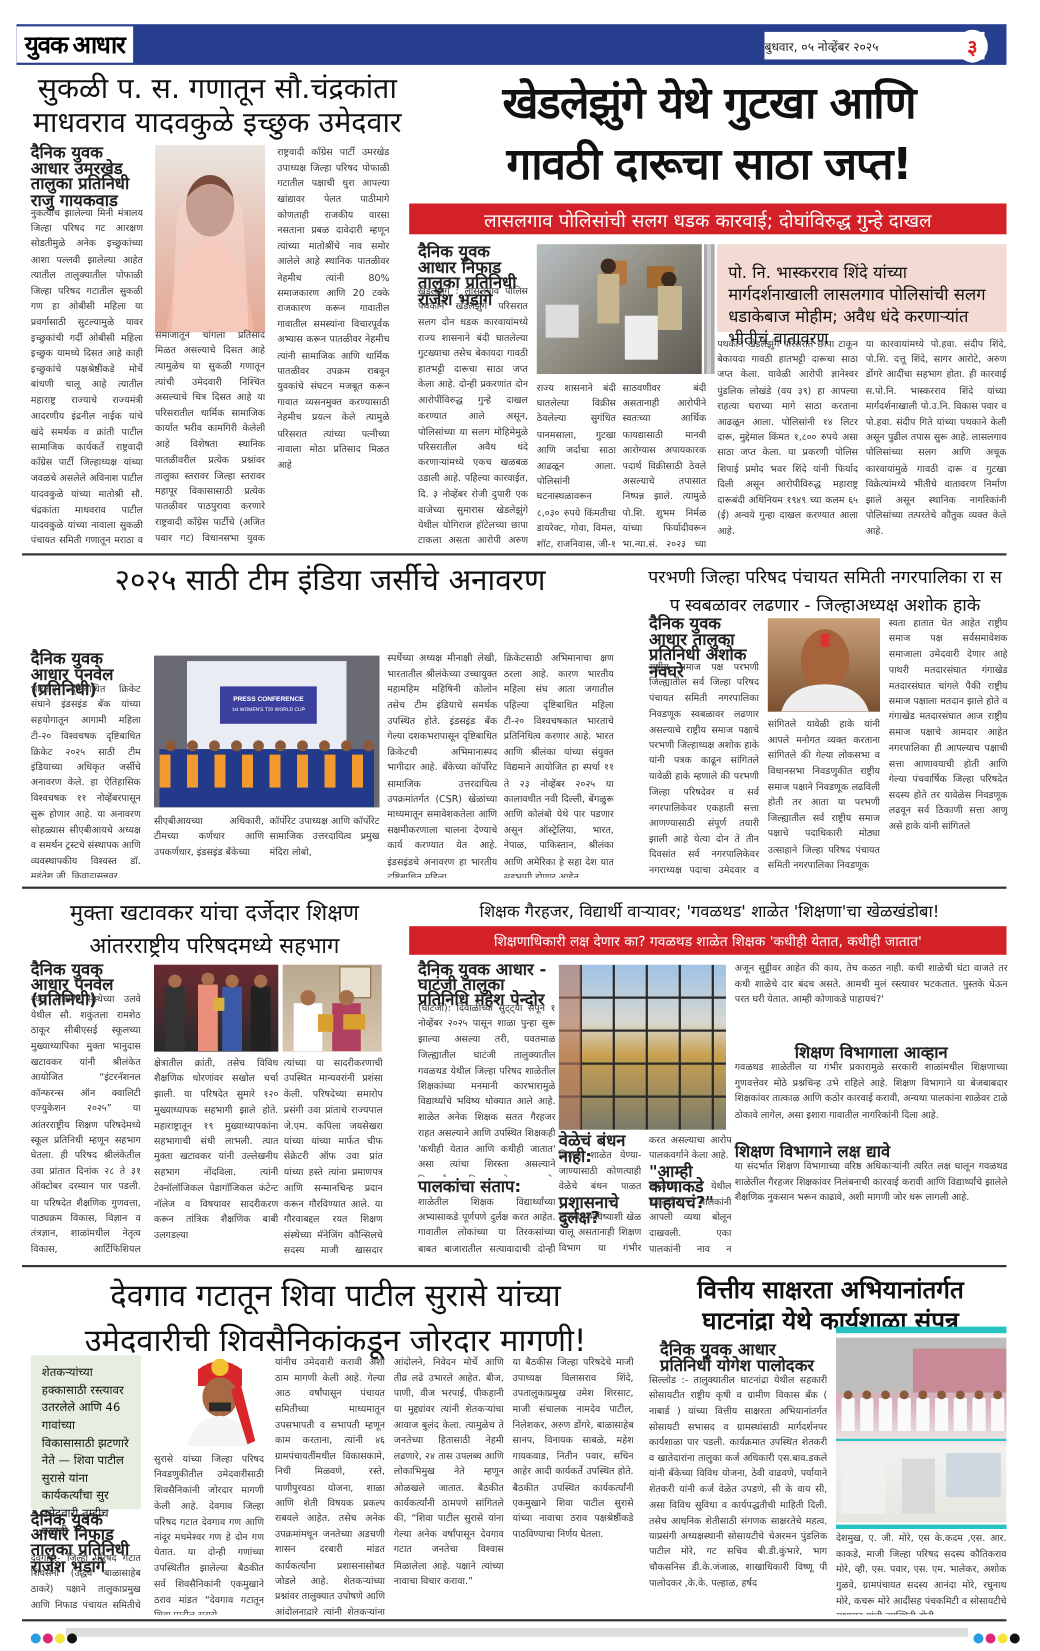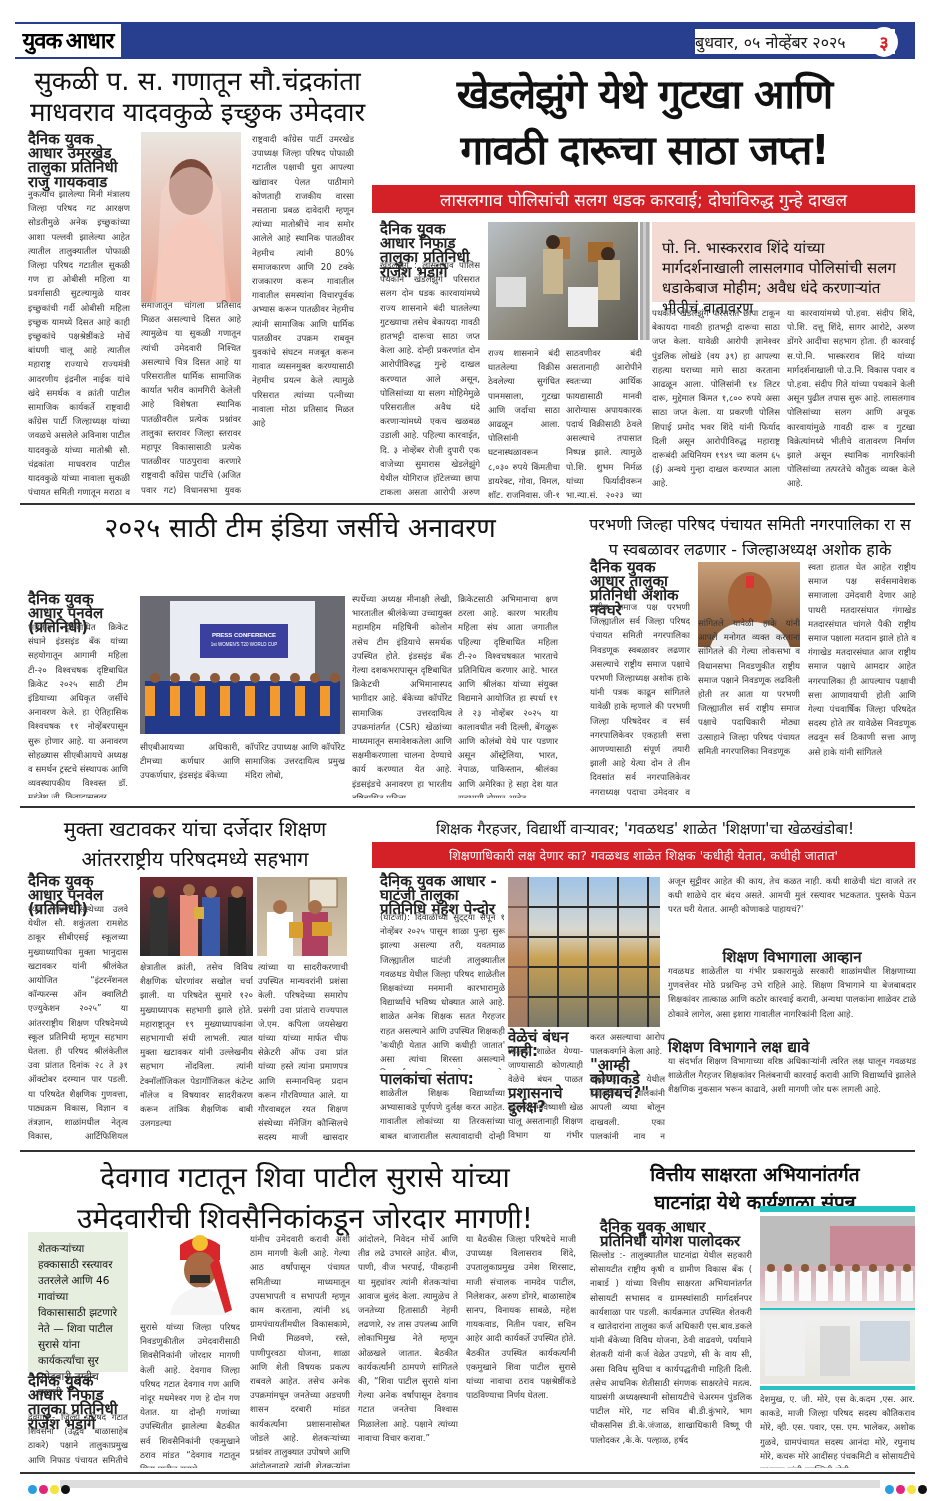--- a/index.html
+++ b/index.html
@@ -1,21 +1,21 @@
 <!DOCTYPE html>
 <html><head>
 <meta charset="utf-8">
 <style>
 *{box-sizing:border-box;margin:0;padding:0}
 body{width:945px;height:1501px;background:#fff;font-family:"DejaVu Sans",sans-serif;color:#1a1a1a;position:relative;overflow:hidden}
 .abs{position:absolute}
 .masthead{left:15px;top:22px;width:900px;height:37px;background:#283f8f}
 .logo-box{left:15px;top:24px;width:106px;height:33px;background:#fff;display:flex;align-items:center;justify-content:center}
 .logo{font-family:Liberation Serif, serif;font-weight:bold;font-size:22px;color:#000000;letter-spacing:-1px;line-height:1}
-.datebox{left:695px;top:29px;width:200px;height:25px;background:#fff;font-size:16px;display:flex;align-items:center;}
+.datebox{left:695px;top:29px;width:200px;height:25px;background:#fff;font-size:11px;display:flex;align-items:center;}
 .pagenum{left:870px;top:27px;width:28px;height:30px;border-radius:50%;background:#fff;color:#d92027;font-weight:bold;font-size:18px;display:flex;align-items:center;justify-content:center}
 .hl{font-family:"DejaVu Sans",sans-serif;text-align:center;color:#111;line-height:1.15}
 .hl-xl{font-weight:bold;font-size:40px;letter-spacing:-1px}
 .hl-l{font-size:26px}
 .hl-m{font-size:22px}
 .hl-s{font-size:19px}
 .redbar{background:#d42027;color:#fff;text-align:center;font-size:17px;display:flex;align-items:center;justify-content:center}
 .body{font-size:8.6px;line-height:14.2px;text-align:justify;color:#333;overflow:hidden}
 .byline{font-size:15px;line-height:14.2px;color:#222;font-weight:bold}
 .photo{background:#8a8a8a;overflow:hidden}
@@ -129,21 +129,21 @@
 </div>
 <div class="abs byline" style="left:590px;top:560px;width:100px">दैनिक युवक आधार तालुका प्रतिनिधी अशोक नवघरे</div>
 <div class="abs body" style="left:590px;top:600px;width:100px;height:198px">राष्ट्रीय समाज पक्ष परभणी जिल्ह्यातील सर्व जिल्हा परिषद पंचायत समिती नगरपालिका निवडणूक स्वबळावर लढणार असल्याचे राष्ट्रीय समाज पक्षाचे परभणी जिल्हाध्यक्ष अशोक हाके यांनी पत्रक काढून सांगितले यावेळी हाके म्हणाले की परभणी जिल्हा परिषदेवर व सर्व नगरपालिकेवर एकहाती सत्ता आणण्यासाठी संपूर्ण तयारी झाली आहे येत्या दोन ते तीन दिवसांत सर्व नगरपालिकेवर नगराध्यक्ष पदाचा उमेदवार व नगरसेवक यांची घोषणा करू असे ठामपणे हाके यांनी</div>
 <div class="abs photo" style="left:698px;top:562px;width:102px;height:85px;background:linear-gradient(180deg,#c9a07a,#7a5030)">
   <svg width="102" height="85">
       <ellipse cx="52" cy="38" rx="22" ry="28" fill="#a5643a"></ellipse>
       <rect x="48" y="14" width="8" height="12" fill="#d33"></rect>
       <path d="M12 85 Q20 60 52 60 Q84 60 92 85Z" fill="#eee"></path>
     </svg>
 </div>
-<div class="abs body" style="left:698px;top:616px;width:102px;height:146px">सांगितले यावेळी हाके यांनी आपले मनोगत व्यक्त करताना सांगितले की गेल्या लोकसभा व विधानसभा निवडणुकीत राष्ट्रीय समाज पक्षाने निवडणूक लढविली होती तर आता या परभणी जिल्ह्यातील सर्व राष्ट्रीय समाज पक्षाचे पदाधिकारी मोठ्या उत्साहाने जिल्हा परिषद पंचायत समिती नगरपालिका निवडणूक</div>
+<div class="abs body" style="left:698px;top:652px;width:102px;height:146px">सांगितले यावेळी हाके यांनी आपले मनोगत व्यक्त करताना सांगितले की गेल्या लोकसभा व विधानसभा निवडणुकीत राष्ट्रीय समाज पक्षाने निवडणूक लढविली होती तर आता या परभणी जिल्ह्यातील सर्व राष्ट्रीय समाज पक्षाचे पदाधिकारी मोठ्या उत्साहाने जिल्हा परिषद पंचायत समिती नगरपालिका निवडणूक</div>
 <div class="abs body" style="left:808px;top:560px;width:108px;height:238px">स्वता हातात घेत आहेत राष्ट्रीय समाज पक्ष सर्वसमावेशक समाजाला उमेदवारी देणार आहे पाथरी मतदारसंघात गंगाखेड मतदारसंघात चांगले पैकी राष्ट्रीय समाज पक्षाला मतदान झाले होते व गंगाखेड मतदारसंघात आज राष्ट्रीय समाज पक्षाचे आमदार आहेत नगरपालिका ही आपल्याच पक्षाची सत्ता आणावयाची होती आणि गेल्या पंचवार्षिक जिल्हा परिषदेत सदस्य होते तर यावेळेस निवडणूक लढवून सर्व ठिकाणी सत्ता आणू असे हाके यांनी सांगितले</div>
 
 <div class="abs rule" style="left:20px;top:806px;width:895px"></div>
 
 <div class="abs hl hl-m" style="left:20px;top:814px;width:350px;font-size:20px;line-height:30px">
   <div>मुक्ता खटावकर यांचा दर्जेदार शिक्षण</div>
   <div>आंतरराष्ट्रीय परिषदमध्ये सहभाग</div>
 </div>
 <div class="abs byline" style="left:28px;top:874px;width:100px">दैनिक युवक आधार पनवेल (प्रतिनिधी)</div>
 <div class="abs body" style="left:28px;top:902px;width:100px;height:240px">रयत शिक्षण संस्थेच्या उलवे येथील सौ. शकुंतला रामशेठ ठाकूर सीबीएसई स्कूलच्या मुख्याध्यापिका मुक्ता भानुदास खटावकर यांनी श्रीलंकेत आयोजित “इंटरनॅशनल कॉन्फरन्स ऑन क्वालिटी एज्युकेशन २०२५” या आंतरराष्ट्रीय शिक्षण परिषदेमध्ये स्कूल प्रतिनिधी म्हणून सहभाग घेतला. ही परिषद श्रीलंकेतील उवा प्रांतात दिनांक २८ ते ३१ ऑक्टोबर दरम्यान पार पडली. या परिषदेत शैक्षणिक गुणवत्ता, पाठ्यक्रम विकास, विज्ञान व तंत्रज्ञान, शाळांमधील नेतृत्व विकास, आर्टिफिशियल इंटेलिजन्सद्वारे शिक्षण</div>
@@ -226,21 +226,21 @@
       <rect x="50" y="40" width="20" height="8" fill="#2a2a2a"></rect>
       <path d="M30 80 Q35 55 60 52 Q85 55 90 80Z" fill="#f5f5f5"></path>
       <path d="M78 20 L92 75 L85 78 L70 30Z" fill="#d9262a"></path>
     </svg>
 </div>
 <div class="abs body" style="left:140px;top:1320px;width:100px;height:148px">सुरासे यांच्या जिल्हा परिषद निवडणुकीतील उमेदवारीसाठी शिवसैनिकांनी जोरदार मागणी केली आहे. देवगाव जिल्हा परिषद गटात देवगाव गण आणि नांदूर मधमेश्वर गण हे दोन गण येतात. या दोन्ही गणांच्या उपस्थितीत झालेल्या बैठकीत सर्व शिवसैनिकांनी एकमुखाने ठराव मांडत “देवगाव गटातून शिवा पाटील सुरासे</div>
 <div class="abs body" style="left:250px;top:1232px;width:100px;height:236px">यांनीच उमेदवारी करावी अशी ठाम मागणी केली आहे. गेल्या आठ वर्षांपासून पंचायत समितीच्या माध्यमातून उपसभापती व सभापती म्हणून काम करताना, त्यांनी ४६ ग्रामपंचायतींमधील विकासकामे, निधी मिळवणे, रस्ते, पाणीपुरवठा योजना, शाळा आणि शेती विषयक प्रकल्प राबवले आहेत. तसेच अनेक उपक्रमांमधून जनतेच्या अडचणी शासन दरबारी मांडत कार्यकर्त्यांना प्रशासनासोबत जोडले आहे. शेतकऱ्यांच्या प्रश्नांवर तालुक्यात उपोषणे आणि आंदोलनाद्वारे त्यांनी शेतकऱ्यांना न्याय मिळवून देण्यासाठी संघर्ष केला.</div>
 <div class="abs body" style="left:358px;top:1232px;width:100px;height:236px">आंदोलने, निवेदन मोर्चे आणि तीव्र लढे उभारले आहेत. बीज, पाणी, वीज भरपाई, पीकहानी या मुद्द्यांवर त्यांनी शेतकऱ्यांचा आवाज बुलंद केला. त्यामुळेच ते जनतेच्या हितासाठी नेहमी लढणारे, २४ तास उपलब्ध आणि लोकाभिमुख नेते म्हणून ओळखले जातात. बैठकीत कार्यकर्त्यांनी ठामपणे सांगितले की, “शिवा पाटील सुरासे यांना गेल्या अनेक वर्षांपासून देवगाव गटात जनतेचा विश्वास मिळालेला आहे. पक्षाने त्यांच्या नावाचा विचार करावा.”</div>
 <div class="abs body" style="left:466px;top:1232px;width:110px;height:236px">या बैठकीस जिल्हा परिषदेचे माजी उपाध्यक्ष विलासराव शिंदे, उपतालुकाप्रमुख उमेश शिरसाट, माजी संचालक नामदेव पाटील, निलेशकर, अरुण डोंगरे, बाळासाहेब सानप, विनायक साबळे, महेश गायकवाड, नितीन पवार, सचिन आहेर आदी कार्यकर्ते उपस्थित होते. बैठकीत उपस्थित कार्यकर्त्यांनी एकमुखाने शिवा पाटील सुरासे यांच्या नावाचा ठराव पक्षश्रेष्ठींकडे पाठविण्याचा निर्णय घेतला.</div>
 
-<div class="abs hl hl-m" style="left:590px;top:1160px;width:330px;font-size:19px;line-height:28px;font-weight:bold">
+<div class="abs hl hl-m" style="left:590px;top:1160px;width:330px;font-size:22px;line-height:28px;font-weight:bold">
   <div>वित्तीय साक्षरता अभियानांतर्गत</div>
   <div>घाटनांद्रा येथे कार्यशाळा संपन्न</div>
 </div>
 <div class="abs byline" style="left:600px;top:1220px;width:150px">दैनिक युवक आधार प्रतिनिधी योगेश पालोदकर</div>
 <div class="abs body" style="left:590px;top:1248px;width:162px;height:138px">सिल्लोड :- तालुक्यातील घाटनांद्रा येथील सहकारी सोसायटीत राष्ट्रीय कृषी व ग्रामीण विकास बँक ( नाबार्ड ) यांच्या वित्तीय साक्षरता अभियानांतर्गत सोसायटी सभासद व ग्रामस्थांसाठी मार्गदर्शनपर कार्यशाळा पार पडली. कार्यक्रमात उपस्थित शेतकरी व खातेदारांना तालुका कर्ज अधिकारी एस.बाव.डकले यांनी बँकेच्या विविध योजना, ठेवी वाढवणे, पर्यायाने शेतकरी यांनी कर्ज वेळेत उपडणे, सी के वाय सी, असा विविध सुविधा व कार्यपद्धतीची माहिती दिली. तसेच आधुनिक शेतीसाठी संगणक साक्षरतेचे महत्व, पायाभूत सुविधा उभारणी, अन्नसुरक्षा मजबूत करणे व शेतकऱ्यांचे उत्पन्न कसे वाढवता येईल यावर मार्गदर्शन केले.</div>
 <div class="abs teal" style="left:760px;top:1206px;width:155px"></div>
 <div class="abs photo" style="left:760px;top:1216px;width:155px;height:168px;background:linear-gradient(180deg,#d0cfcc 0%,#d6b0b8 35%,#f0f0ee 60%,#e8e6e0 100%)">
   <svg width="155" height="168">
     <rect x="0" y="0" width="155" height="50" fill="#bdbdbd"></rect>
       <rect x="70" y="10" width="85" height="40" fill="#c98a98"></rect>

